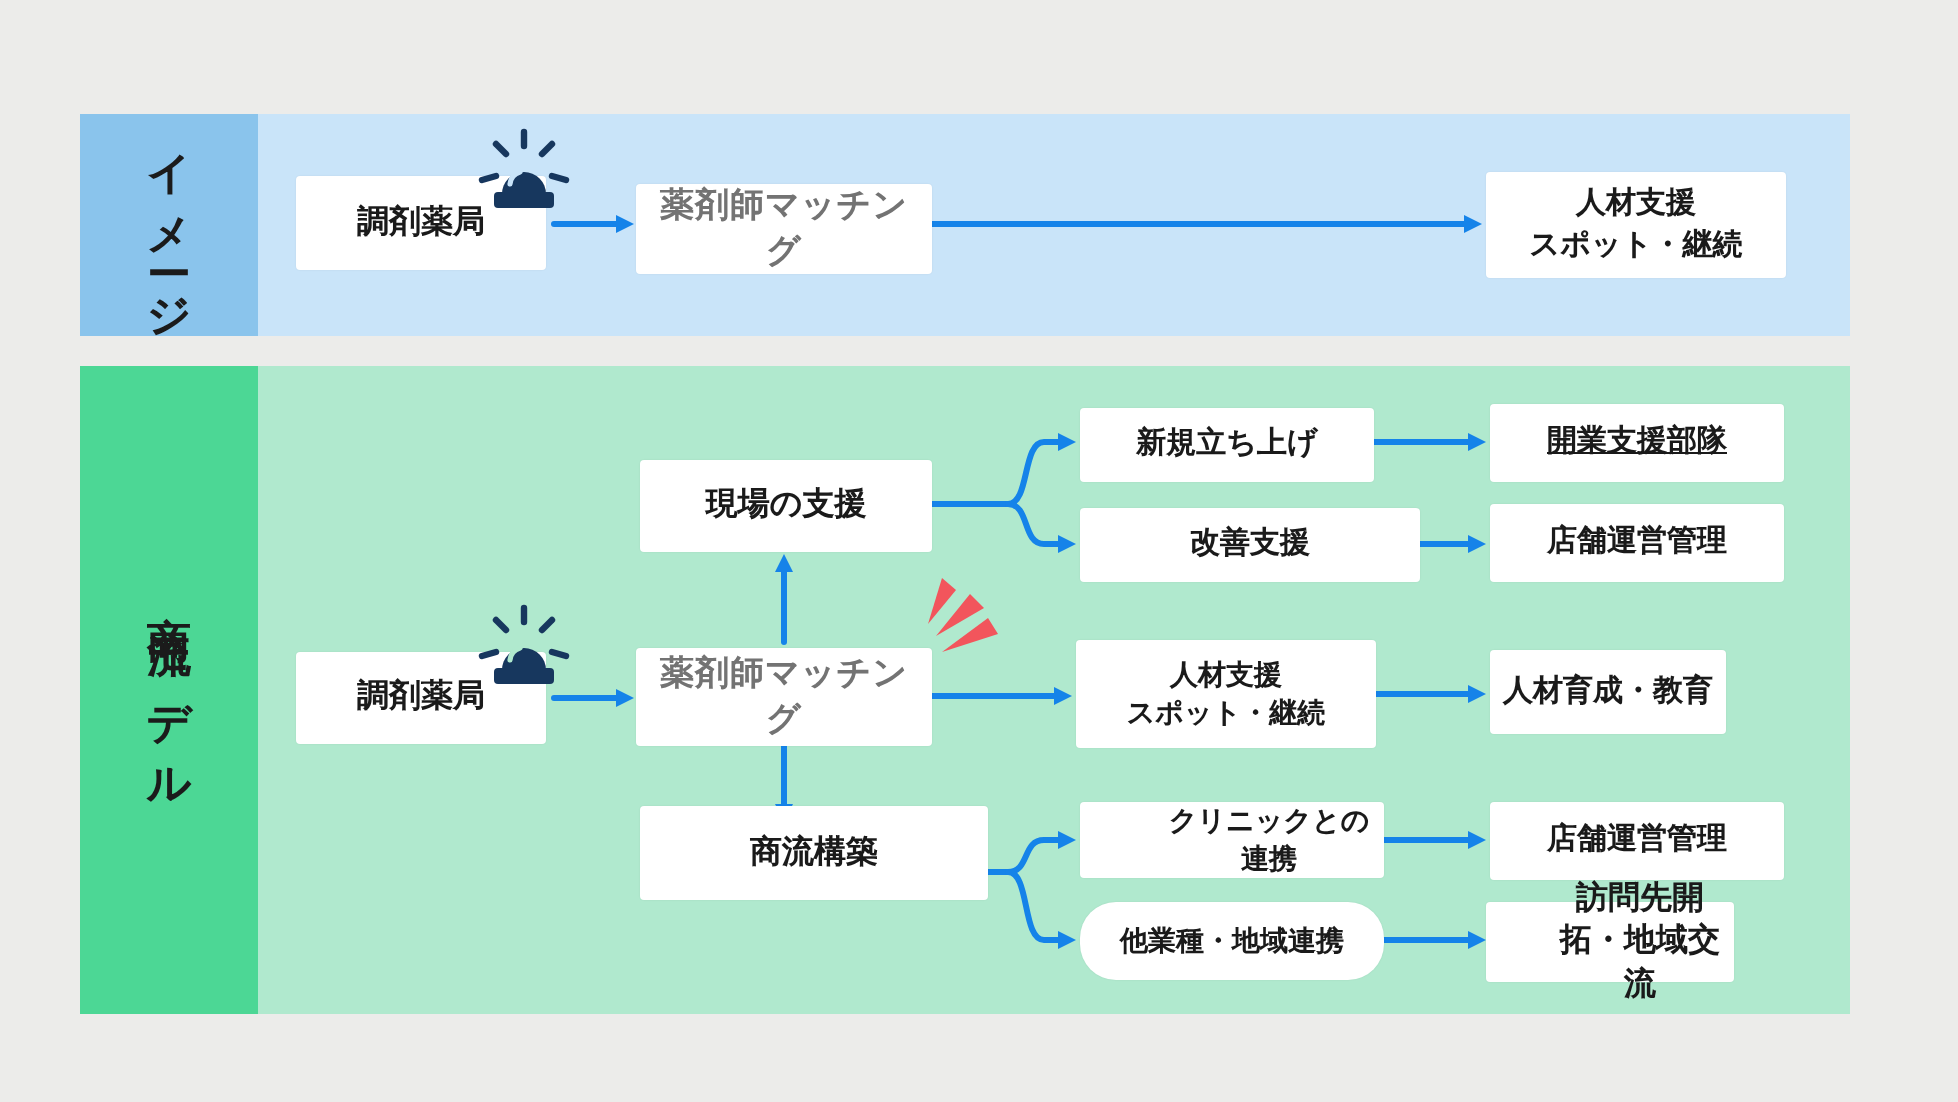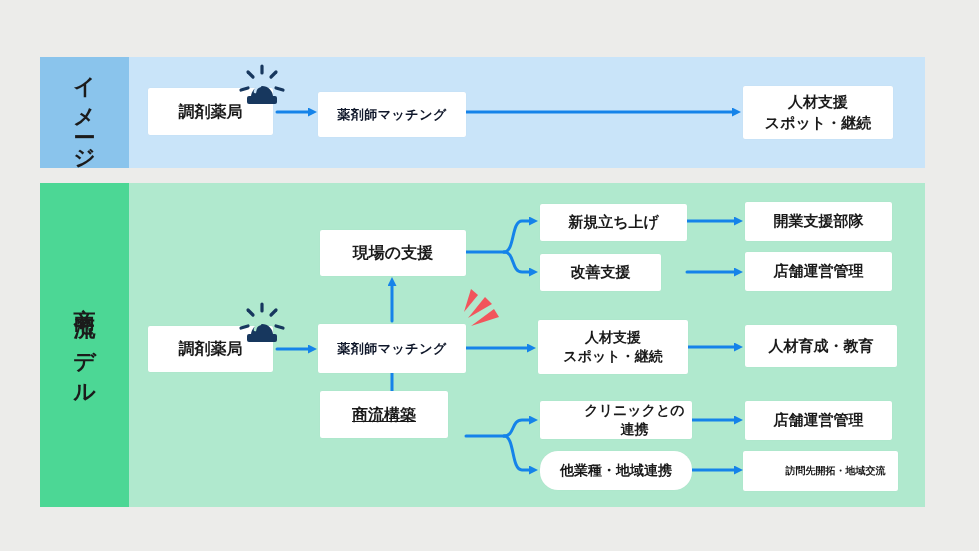--- a/index.html
+++ b/index.html
@@ -20,21 +20,21 @@
     writing-mode:vertical-rl;text-orientation:mixed;
     font-weight:bold;font-size:22px;color:#1B1B1B;letter-spacing:7px;line-height:1;
   }
   .box{
     position:absolute;background:#FFFFFF;border-radius:2px;
     display:flex;flex-direction:column;align-items:center;justify-content:center;
     font-weight:bold;color:#1A1A1A;font-size:16px;line-height:1.35;text-align:center;
     padding:2px 4px;box-sizing:border-box;box-shadow:0 0 1px rgba(0,0,0,0.08);
   }
   .box .sub{font-size:15px;}
-  .red-text{color:#0f172a;font-size:13px;letter-spacing:0.5px;}
+  .red-text{color:#737373;font-size:17px;letter-spacing:0.5px;}
   .sm{font-size:15px;}
   .xs{font-size:14px;}
   .icon-abs{position:absolute;}
   svg{display:block;}
   #wires{position:absolute;left:0;top:0;pointer-events:none;}
 </style>
 </head>
 <body>
 
 <div class="panel panel-image">
@@ -114,62 +114,62 @@
 </div>
 
 <div class="box" style="left:318px;top:324px;width:148px;height:49px;">
   <span class="red-text">薬剤師マッチング</span>
 </div>
 
 <div class="box" style="left:320px;top:230px;width:146px;height:46px;align-items:center;">
   <span>現場の支援</span>
 </div>
 
-<div class="box" style="left:320px;top:391px;width:128px;height:47px;text-decoration:underline;">
+<div class="box" style="left:320px;top:403px;width:174px;height:47px;">
   <span>商流構築</span>
 </div>
 
 <div class="box sm" style="left:540px;top:204px;width:147px;height:37px;align-items:center;">
   <span>新規立ち上げ</span>
 </div>
 
-<div class="box sm" style="left:540px;top:254px;width:121px;height:37px;">
+<div class="box sm" style="left:540px;top:254px;width:170px;height:37px;">
   <span>改善支援</span>
 </div>
 
 <div class="box" style="left:538px;top:320px;width:150px;height:54px;">
   <span class="xs">人材支援</span>
   <span class="xs">スポット・継続</span>
 </div>
 
 <div class="box xs" style="left:540px;top:401px;width:152px;height:38px;padding-left:41px;">
   <span>クリニックとの連携</span>
 </div>
 
 <div class="box xs" style="left:540px;top:451px;width:152px;height:39px;border-radius:18px;">
   <span>他業種・地域連携</span>
 </div>
 
-<div class="box sm" style="left:745px;top:202px;width:147px;height:39px;">
+<div class="box sm" style="left:745px;top:202px;width:147px;height:39px;text-decoration:underline;">
   <span>開業支援部隊</span>
 </div>
 
 <div class="box sm" style="left:745px;top:252px;width:147px;height:39px;">
   <span>店舗運営管理</span>
 </div>
 
-<div class="box sm" style="left:745px;top:325px;width:152px;height:42px;">
+<div class="box sm" style="left:745px;top:325px;width:118px;height:42px;">
   <span>人材育成・教育</span>
 </div>
 
 <div class="box sm" style="left:745px;top:401px;width:147px;height:39px;">
   <span>店舗運営管理</span>
 </div>
 
-<div class="box" style="left:743px;top:451px;width:155px;height:40px;font-size:10px;padding-left:34px;">
+<div class="box" style="left:743px;top:451px;width:124px;height:40px;font-size:16px;padding-left:34px;">
   <span>訪問先開拓・地域交流</span>
 </div>
 
 <svg class="icon-abs" style="left:238px;top:301px;" width="48" height="46" viewBox="0 0 48 46">
   <g stroke="#17375E" stroke-width="3.2" stroke-linecap="round">
     <path d="M3,27 L10,25"></path>
     <path d="M10,9 L15,14"></path>
     <path d="M24,3 L24,10"></path>
     <path d="M38,9 L33,14"></path>
     <path d="M45,27 L38,25"></path>

